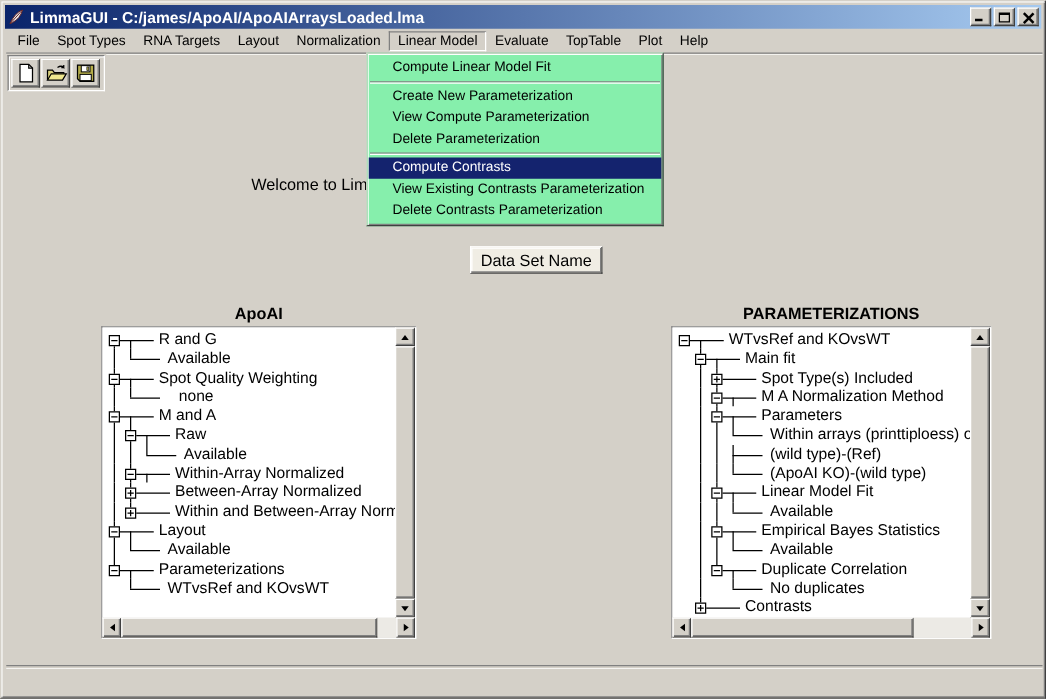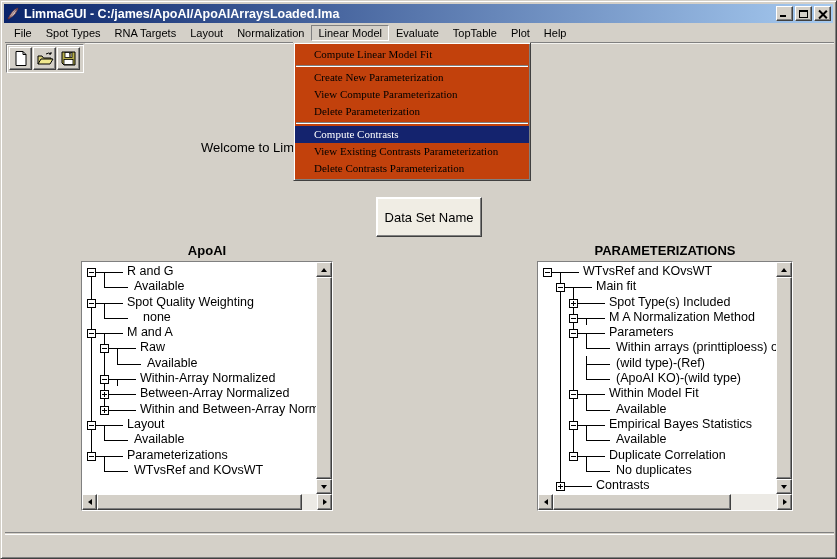--- a/index.html
+++ b/index.html
@@ -34,21 +34,21 @@
   
   .toolbar{position:absolute;left:5px;top:43px;display:flex;padding:2px;
     border:1px solid;border-color:#808080 #fff #fff #808080;box-shadow:inset 1px 1px 0 #fff, 0 0 0 1px #d4d0c8;background:#d4d0c8;}
   .tbtn{width:23px;height:23px;background:#d4d0c8;border:1px solid;border-color:#fff #404040 #404040 #fff;
     box-shadow:inset -1px -1px 0 #808080;display:flex;align-items:center;justify-content:center;margin-right:1px;}
   
   .welcome{position:absolute;top:139px;font-size:13px;white-space:nowrap;overflow:hidden;color:#000;}
   .welcome.left{left:200px;width:92px;}
   .welcome.right{left:530px;width:200px;}
   
-  .dataset-btn{position:absolute;left:375px;top:196px;width:106px;height:40px;background:#f0ede4;
+  .dataset-btn{position:absolute;left:375px;top:196px;width:106px;height:22px;background:#f0ede4;
     border:1px solid;border-color:#fff #404040 #404040 #fff;box-shadow:inset -1px -1px 0 #808080,inset 1px 1px 0 #fff;
     font-family:inherit;font-size:13px;color:#000;}
   
   .panel-title{position:absolute;top:242px;font-size:13px;font-weight:bold;text-align:center;color:#000;}
   .panel-title.left{left:80px;width:252px;}
   .panel-title.right{left:536px;width:256px;}
   
   .treebox{position:absolute;top:260px;height:250px;background:#fff;
     border:1px solid;border-color:#808080 #fff #fff #808080;box-shadow:inset 1px 1px 0 #404040;
     display:flex;flex-direction:column;}
@@ -70,23 +70,23 @@
   .hscroll .sb-btn{width:15px;height:16px;}
   .vthumb{flex:1;background:#d4d0c8;border:1px solid;border-color:#fff #404040 #404040 #fff;box-shadow:inset -1px -1px 0 #808080;}
   .hthumb{background:#d4d0c8;border:1px solid;border-color:#fff #404040 #404040 #fff;box-shadow:inset -1px -1px 0 #808080;}
   .htrough{flex:1;background:#eceae5;}
   .arr{width:0;height:0;}
   .arr.up{border-left:3px solid transparent;border-right:3px solid transparent;border-bottom:4px solid #000;}
   .arr.down{border-left:3px solid transparent;border-right:3px solid transparent;border-top:4px solid #000;}
   .arr.lft{border-top:3px solid transparent;border-bottom:3px solid transparent;border-right:4px solid #000;}
   .arr.rgt{border-top:3px solid transparent;border-bottom:3px solid transparent;border-left:4px solid #000;}
   
-  .menu-popup{position:absolute;left:292px;top:41px;width:238px;z-index:10;background:#c2410c;
+  .menu-popup{position:absolute;left:292px;top:41px;width:238px;z-index:10;background:#86efac;
     border:1px solid;border-color:#d4d0c8 #404040 #404040 #d4d0c8;
-    box-shadow:inset 1px 1px 0 #fff,inset -1px -1px 0 #808080;padding:3px 1px;font-family:Liberation Serif, serif;}
+    box-shadow:inset 1px 1px 0 #fff,inset -1px -1px 0 #808080;padding:3px 1px;}
   .menu-item{height:17px;line-height:17px;padding-left:19px;font-size:11px;color:#000;white-space:nowrap;overflow:hidden;}
   .menu-item.hi{background:#14236e;color:#fff;}
   .menu-sep{height:2px;border-top:1px solid #808080;border-bottom:1px solid #fff;margin:2px 1px;}
 </style>
 </head>
 <body>
 
 <div class="window">
 
   <div class="titlebar">
@@ -382,21 +382,21 @@
           </div>
           <div class="tree-row">
             <div class="tl" style="left: 22px; top: 0px; width: 1px; height: 15.3px;"></div>
             <div class="tl" style="left: 35px; top: 0px; width: 1px; height: 8px;"></div>
             <div class="tl" style="left: 35px; top: 8px; width: 1px; height: 7.3px;"></div>
             <div class="tl" style="left: 39px; top: 8px; width: 28px; height: 1px;"></div>
             <div class="tl" style="left: 48px; top: 8px; width: 1px; height: 7.3px;"></div>
             <div class="tbox" style="left: 31px;">
               <span class="h"></span>
             </div>
-            <span class="tlabel" style="left: 71px;">Within Model Fit</span>
+            <span class="tlabel" style="left: 71px;">Linear Model Fit</span>
           </div>
           <div class="tree-row">
             <div class="tl" style="left: 22px; top: 0px; width: 1px; height: 15.3px;"></div>
             <div class="tl" style="left: 35px; top: 0px; width: 1px; height: 15.3px;"></div>
             <div class="tl" style="left: 48px; top: 0px; width: 1px; height: 8px;"></div>
             <div class="tl" style="left: 48px; top: 8px; width: 24px; height: 1px;"></div>
             <span class="tlabel" style="left: 78px;">Available</span>
           </div>
           <div class="tree-row">
             <div class="tl" style="left: 22px; top: 0px; width: 1px; height: 15.3px;"></div>

